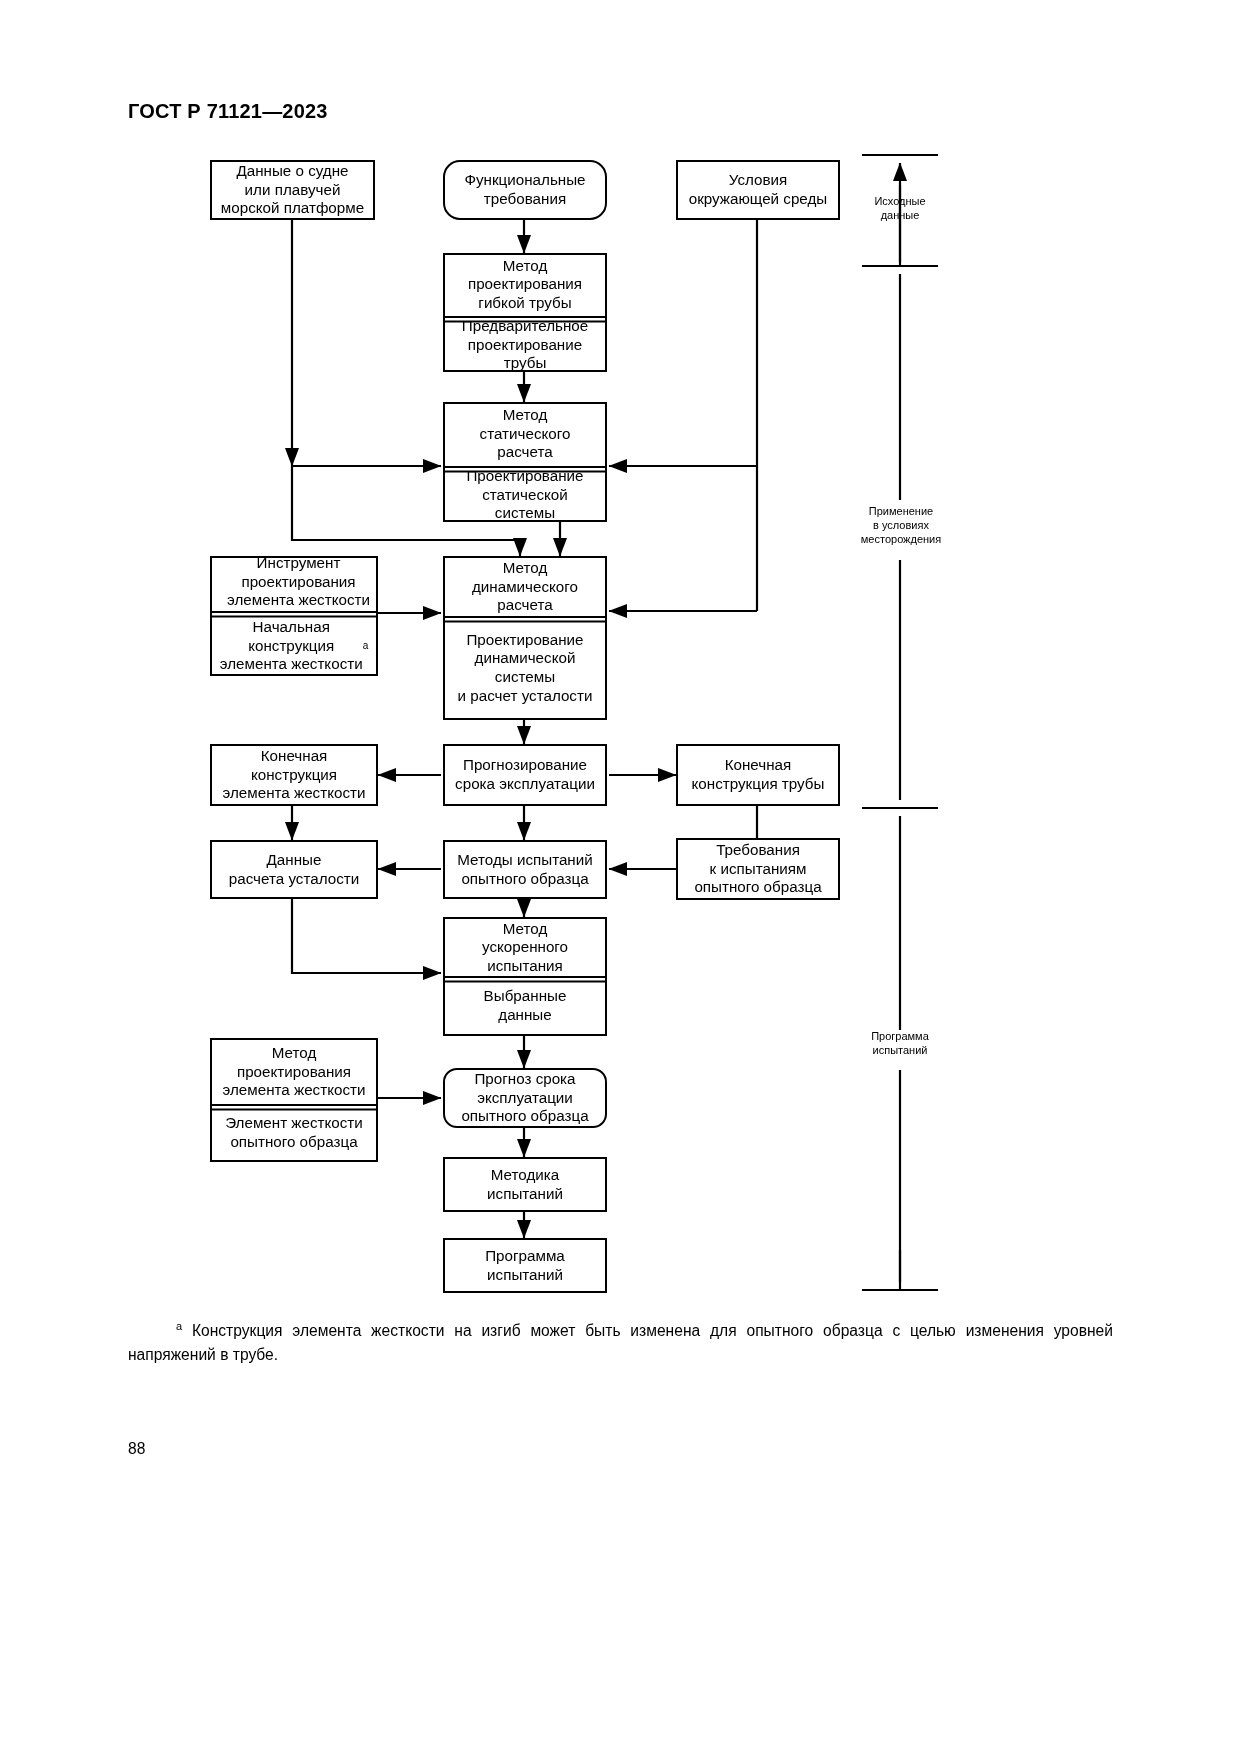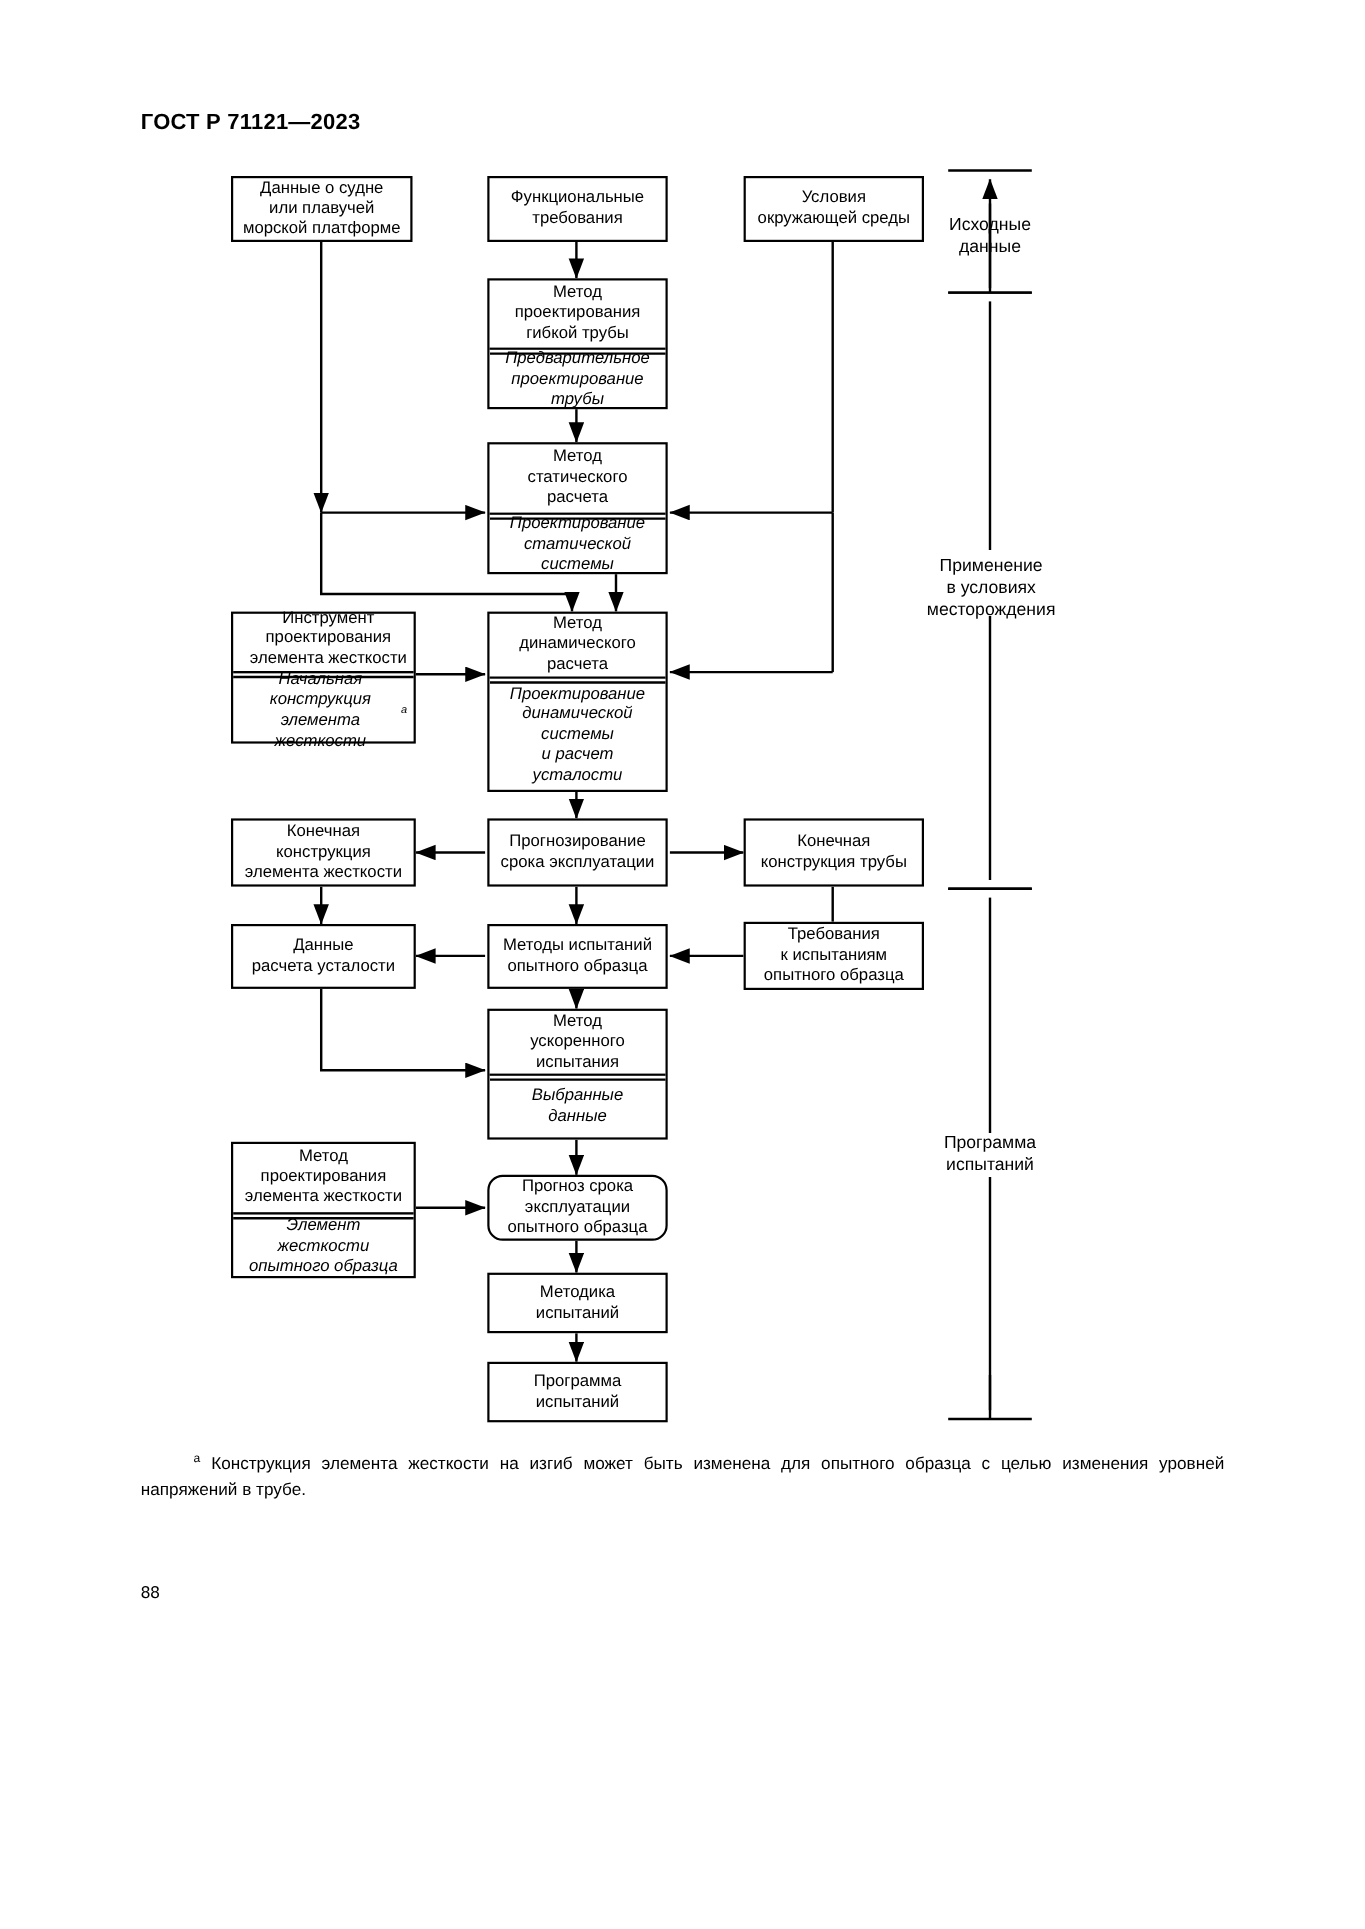--- a/index.html
+++ b/index.html
@@ -67,27 +67,26 @@
     text-align: center;
     font-size: 15.2px;
     line-height: 1.22;
     padding: 5px 6px;
     white-space: pre-line;
   }
   
   .node.stacked > .cell + .cell {
     border-top: 2.2px solid #000;
     box-shadow: inset 0 2.4px 0 0 #fff, inset 0 4.6px 0 0 #000;
-    font-style: italic;
   }
 
   
   .bracket-label {
     position: absolute;
-    font-size: 16px;
+    font-size: 11px;
     line-height: 1.25;
     text-align: center;
     white-space: pre-line;
   }
 
   
   .footnote {
     position: absolute;
     left: 128px;
     top: 1318px;
@@ -196,21 +195,21 @@
         <path d="M900,1282 L900,1250"></path>
       </g>
     </svg>
 
     <div class="node" style="left:210px; top:160px; width:165px; height:60px;">
       <div class="cell">Данные о судне
 или плавучей
 морской платформе</div>
     </div>
 
-    <div class="node" style="left:443px; top:160px; width:164px; height:60px;">
+    <div class="node" style="left:443px; top:160px; width:164px; height:60px;border-radius:17px;">
       <div class="cell">Функциональные
 требования</div>
     </div>
 
     <div class="node" style="left:676px; top:160px; width:164px; height:60px;">
       <div class="cell">Условия
 окружающей среды</div>
     </div>
 
     <div class="node stacked" style="left:443px; top:253px; width:164px; height:119px;">

